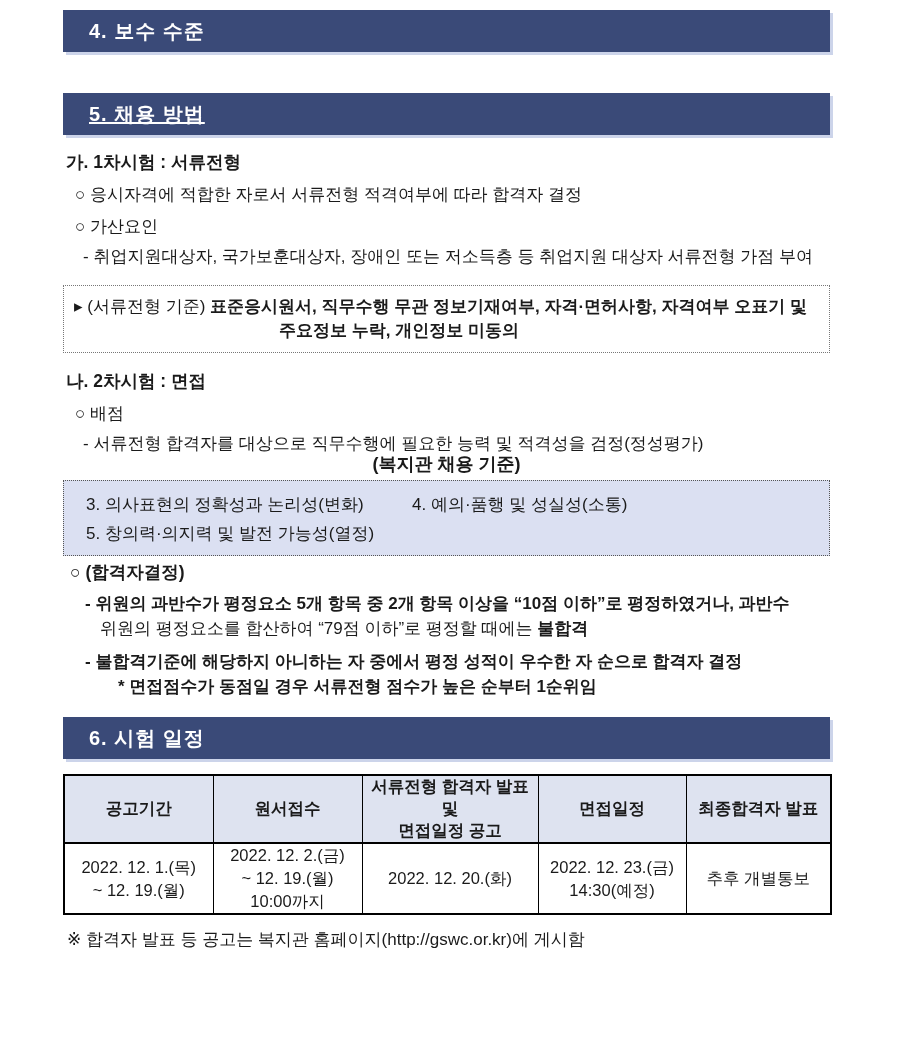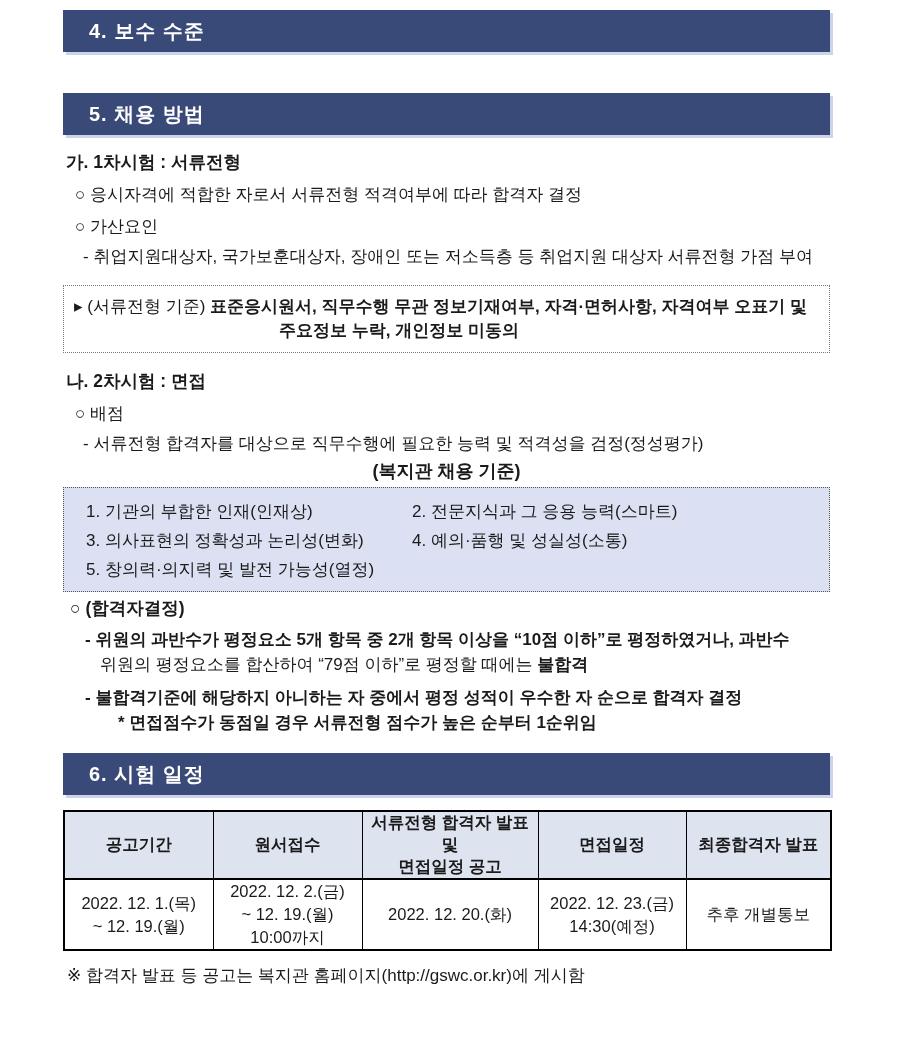--- a/index.html
+++ b/index.html
@@ -21,35 +21,35 @@
     padding-left:26px;
     font-size:20px; font-weight:bold; letter-spacing:1px;
     box-shadow:3px 3px 0 0 #ccd4ea;
   }
 
   .t  { font-size:17px; line-height:20px; }
   .b  { font-weight:bold; }
   .pre { white-space:pre-line; }
 
   .salary-line   { margin-top:27px; padding-left:7px; }
-  .sec5-bar      { margin-top:41px; }
+  .sec5-bar      { margin-top:41px;text-decoration:underline; }
   .h-sub         { margin-top:17px; font-size:17.5px; font-weight:bold; line-height:21px; padding-left:3px; }
   .li-circle     { margin-top:12px; padding-left:12px; }
   .li-dash       { margin-top:10px; padding-left:20px; }
 
   .criteria-box {
     margin-top:18px; width:767px;
     border:1px dotted #777;
     padding:9px 12px 9px 10px;
     font-size:17px; line-height:24px;
   }
   .criteria-box .line2 { margin-left:205px; }
 
   .h-na          { margin-top:18px; }
-  .caption-center{ margin-top:7px; width:767px; text-align:center; font-size:18px; font-weight:bold; line-height:21px; }
+  .caption-center{ width:767px; text-align:center; font-size:18px; font-weight:bold; line-height:21px; }
 
   .rating-box {
     margin-top:5px; width:767px;
     background:var(--highlight-box-bg,#dbe0f2);
     border:1px dotted #555;
     padding:9px 14px 7px 16px;
     font-size:17px; line-height:29px;
   }
   .rating-box .row { display:flex; }
   .rating-box .col-l { width:332px; padding-left:6px; }
@@ -112,24 +112,20 @@
     <div class="line2 b">주요정보 누락, 개인정보 미동의</div>
   </div>
 
   <p class="h-sub h-na">나. 2차시험 : 면접</p>
   <p class="t li-circle">○ 배점</p>
   <p class="t li-dash">- 서류전형 합격자를 대상으로 직무수행에 필요한 능력 및 적격성을 검정(정성평가)</p>
   <p class="caption-center">(복지관 채용 기준)</p>
 
   <div class="rating-box">
     <div class="row">
-      <span class="col-l">1. 기관의 부합한 인재(인재상)</span>
-      <span class="col-r">2. 전문지식과 그 응용 능력(스마트)</span>
-    </div>
-    <div class="row">
       <span class="col-l">3. 의사표현의 정확성과 논리성(변화)</span>
       <span class="col-r">4. 예의·품행 및 성실성(소통)</span>
     </div>
     <div class="row">
       <span class="col-l">5. 창의력·의지력 및 발전 가능성(열정)</span>
     </div>
   </div>
 
   <p class="decision-heading">○ (합격자결정)</p>
   <p class="dec-line">- 위원의 과반수가 평정요소 5개 항목 중 2개 항목 이상을 “10점 이하”로 평정하였거나, 과반수</p>

